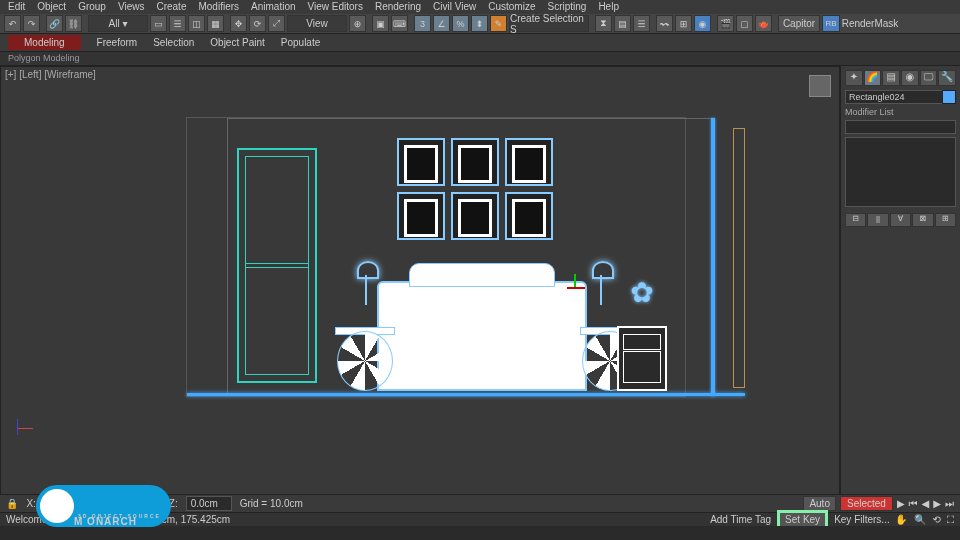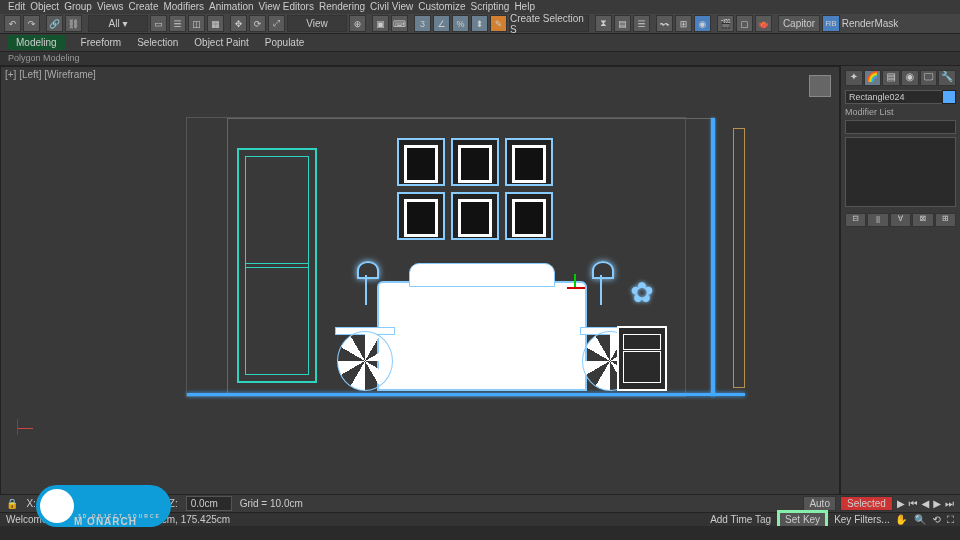--- a/index.html
+++ b/index.html
@@ -1,27 +1,27 @@
 <!DOCTYPE html>
 <html><head>
 <meta charset="utf-8">
 <style>
 *{margin:0;padding:0;box-sizing:border-box;font-family:Arial,sans-serif;font-size:10px;color:#ccc;user-select:none}
 body{width:960px;height:540px;background:#2a2a2a;overflow:hidden;position:relative}
-.menubar{height:14px;background:#3a3a3a;display:flex;gap:5px;padding:1px 8px;font-size:10px}
+.menubar{height:14px;background:#3a3a3a;display:flex;gap:12px;padding:1px 8px;font-size:10px}
 .menubar span{cursor:pointer}
 .toolbar{height:20px;background:#444;display:flex;align-items:center;gap:2px;padding:0 4px;border-bottom:1px solid #222}
 .toolbar>div{width:17px;height:17px;background:#5a5a5a;border:1px solid #333;display:flex;align-items:center;justify-content:center;font-size:9px;cursor:pointer}
 .toolbar>div.accent{background:#6a7f8f}
 .toolbar>div.orange{background:#d08030}
 .toolbar>div.blue{background:#4a7fc0}
 .toolbar .sep{width:2px;background:transparent;border:none}
 .toolbar .wide{width:60px;font-size:10px;background:#3a3a3a}
 .ribbon{height:18px;background:#3a3a3a;display:flex;align-items:center;gap:16px;padding:0 8px;font-size:9px;color:#888;border-bottom:1px solid #222}
-.ribbon .active{background:#14532d;padding:2px 8px;color:#ccc}
+.ribbon .active{background:#7f1d1d;padding:2px 16px;color:#ccc}
 .subribbon{height:14px;background:#333;padding:1px 8px;font-size:9px;color:#999;border-bottom:1px solid #222}
 .main{display:flex;height:442px}
 .viewport{flex:1;background:#393939;position:relative;border:1px solid #222}
 .vplabel{position:absolute;top:2px;left:4px;font-size:10px;color:#aaa}
 .scene{position:absolute;left:185px;top:50px;width:500px;height:280px;border:1px solid #555}
 .scene::before{content:"";position:absolute;left:40px;right:-30px;top:0;bottom:0;border:1px solid #666}
 .floor{position:absolute;left:0;right:-60px;bottom:0;height:3px;background:#4af;box-shadow:0 0 4px #4af}
 .wallr{position:absolute;right:-30px;top:0;bottom:0;width:4px;background:#4af;box-shadow:0 0 3px #4af}
 .trim{position:absolute;right:-60px;top:10px;width:12px;height:260px;border:1px solid #b89050}
 .door{position:absolute;left:50px;top:30px;width:80px;height:235px;border:2px solid #2dd4bf}

